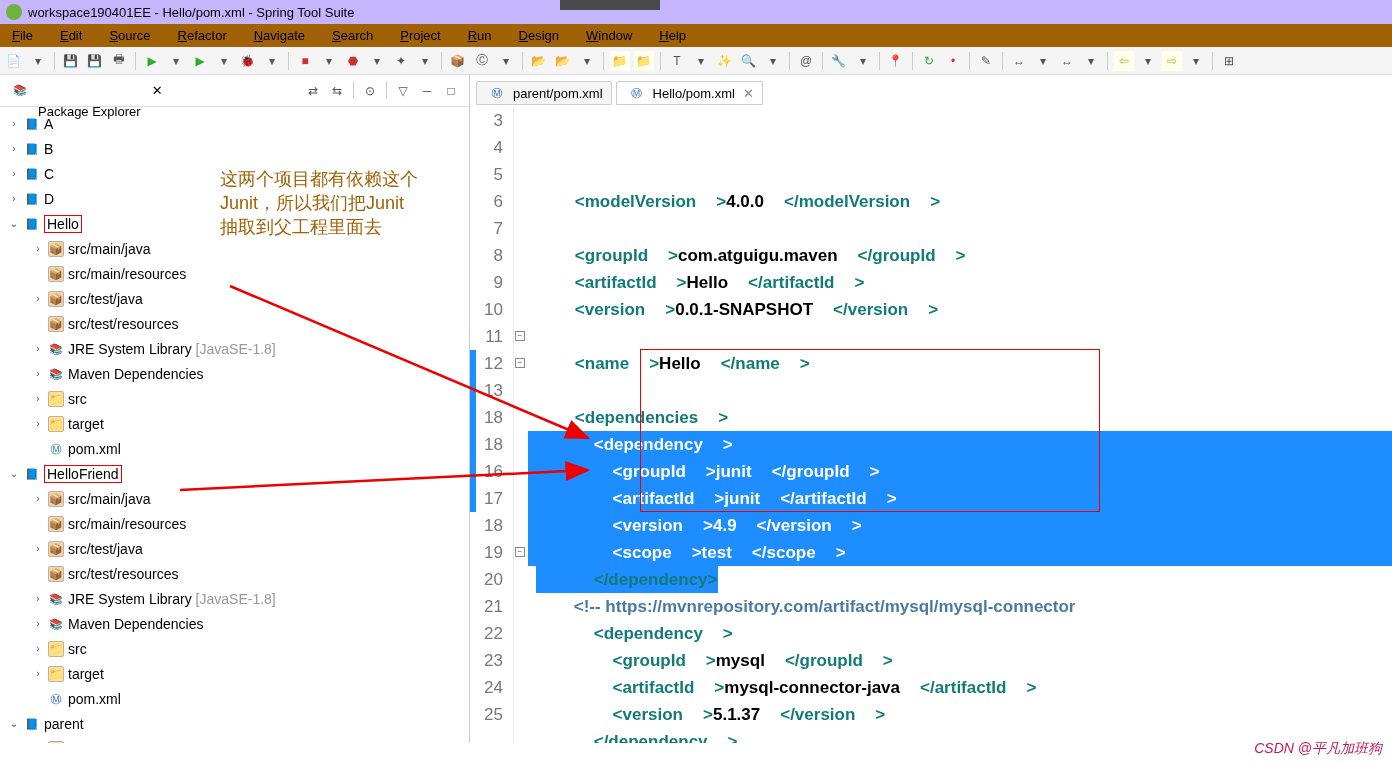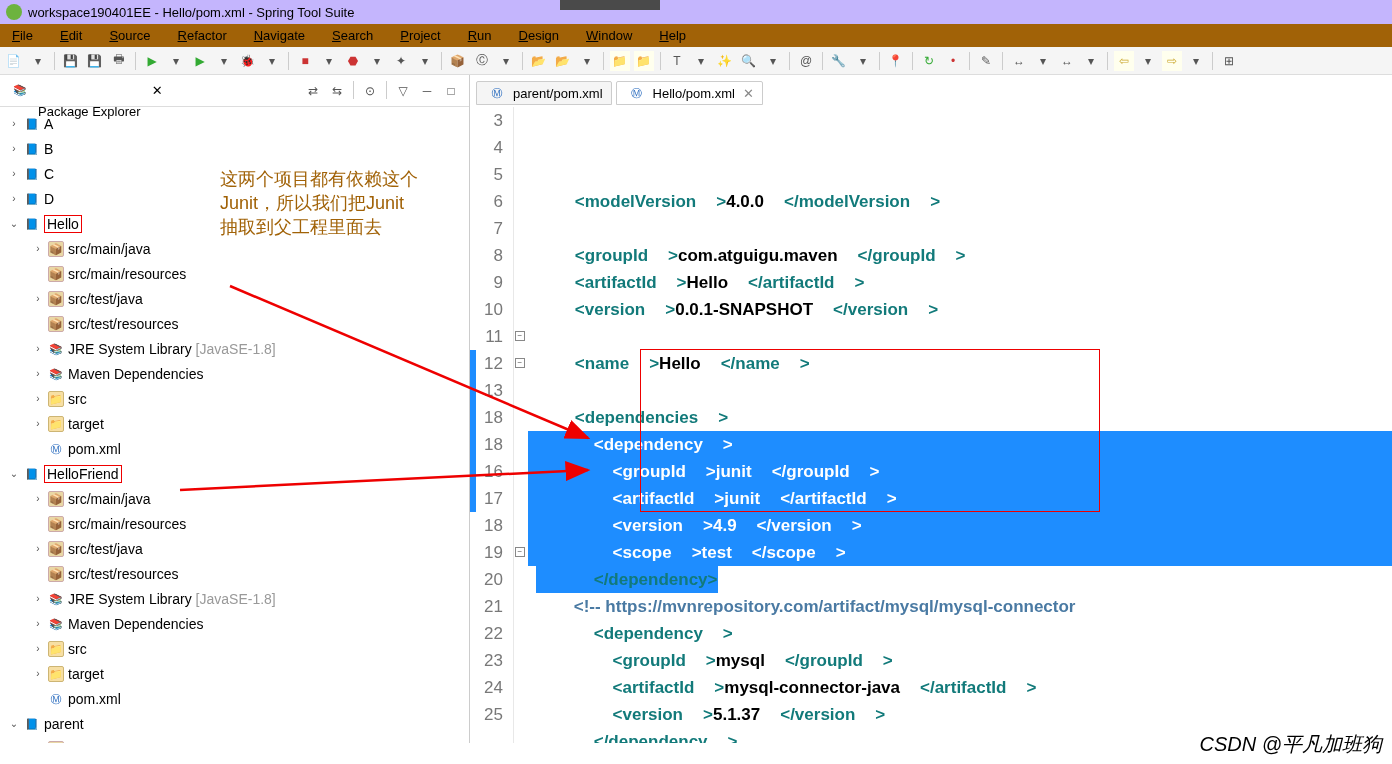--- a/index.html
+++ b/index.html
@@ -48,21 +48,21 @@
 .cline { height:27px; padding-left:8px;}
 .cline.sel { background:#1e8dff; color:#fff;}
 .cline.sel .ktag, .cline.sel .kval, .cline.sel .kstr { color:#fff;}
 .ktag { color:#127a7a; font-weight:bold;margin-left:20px;}
 .kval { color:#000; font-weight:bold;margin-top:16px;}
 .kcom { color:#4a7aa3; font-weight:bold;}
 .hl-red-box { position:absolute; border:1px solid #e00; pointer-events:none;}
 .bluebar { position:absolute; left:0; width:6px; background:#1e8dff;}
 .fold-minus { position:absolute; width:10px; height:10px; border:1px solid #888; background:#fff; left:1px; font-size:8px; line-height:8px; text-align:center; color:#555;}
 .arrow-svg { position:absolute; pointer-events:none; z-index:50;}
-.watermark { position:absolute; right:10px; bottom:6px; color:#000000; font-size:20px; font-style:italic;}
+.watermark { position:absolute; right:10px; bottom:6px; color:#be185d; font-size:14px; font-style:italic;}
 .top-dark { position:absolute; top:0; left:560px; width:100px; height:10px; background:#4a4a4a;}
 </style>
 </head>
 <body>
 
 <div class="top-dark"></div>
 
 <div class="title-bar">
   <span class="spring-icon"></span>
   <span>workspace190401EE - Hello/pom.xml - Spring Tool Suite</span>

